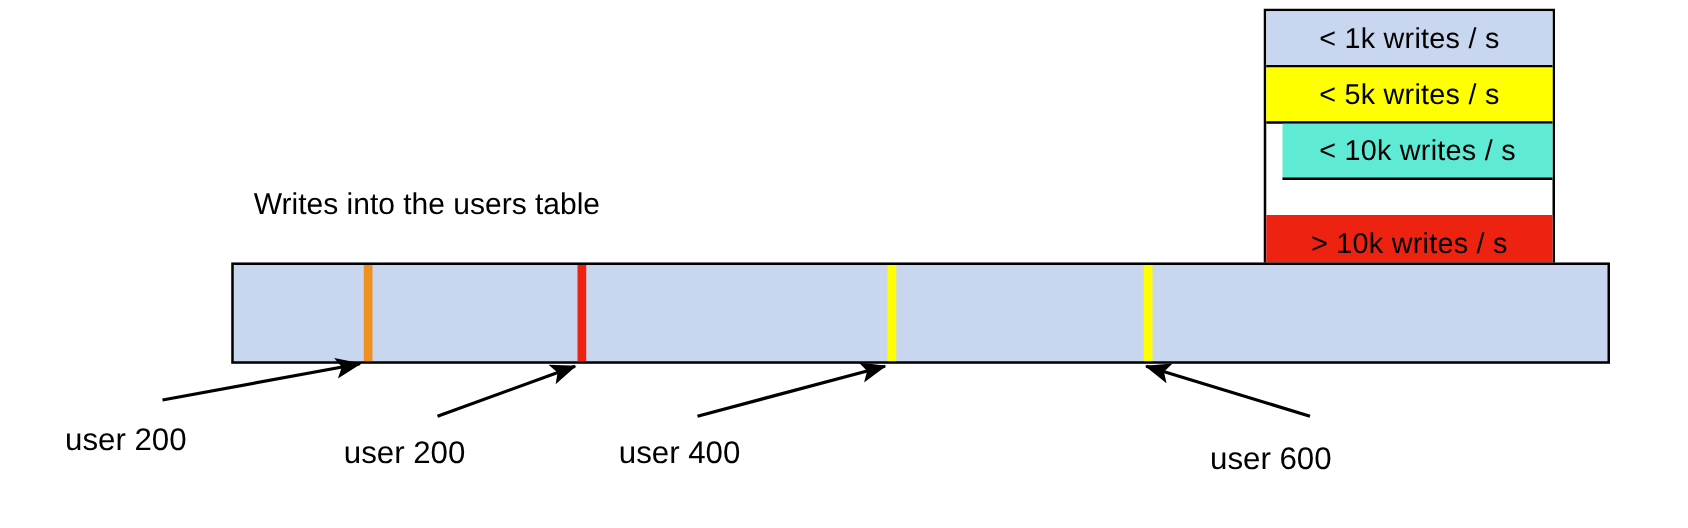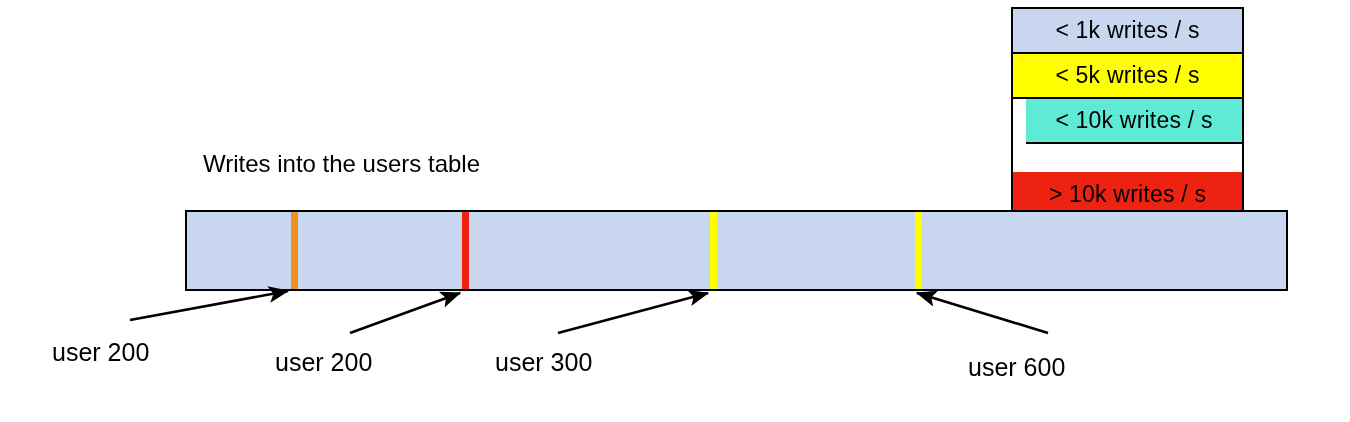--- a/index.html
+++ b/index.html
@@ -115,21 +115,21 @@
 
 <div class="bar" style="left: 185px; top: 210px; width: 1103px; height: 81px; background: rgb(200, 215, 239); border-color: rgb(0, 0, 0);">
   <div class="bar-marker" style="left: 104px; background: rgb(239, 145, 34);"></div>
   <div class="bar-marker" style="left: 275px; background: rgb(238, 34, 17);"></div>
   <div class="bar-marker" style="left: 523px; background: rgb(255, 255, 0);"></div>
   <div class="bar-marker" style="left: 728px; background: rgb(255, 255, 0);"></div>
 </div>
 
 <div class="callout-label" style="left: 52px; top: 340px;">user 200</div>
 <div class="callout-label" style="left: 275px; top: 350px;">user 200</div>
-<div class="callout-label" style="left: 495px; top: 350px;">user 300</div>
+<div class="callout-label" style="left: 495px; top: 350px;">user 400</div>
 <div class="callout-label" style="left: 968px; top: 355px;">user 600</div>
 
 <svg class="arrows" width="1350" height="422" viewBox="0 0 1350 422">
   <defs>
     <marker id="arrowhead" markerWidth="9" markerHeight="9" refX="7.5" refY="3.2" orient="auto" markerUnits="strokeWidth">
       <path d="M0,0 L8,3.2 L0,6.4 L1.8,3.2 z" fill="#000000"></path>
     </marker>
   </defs>
   <line stroke="#000000" stroke-width="2.6" marker-end="url(#arrowhead)" x1="130" y1="320" x2="288" y2="291"></line>
   <line stroke="#000000" stroke-width="2.6" marker-end="url(#arrowhead)" x1="350" y1="333" x2="460" y2="293"></line>

